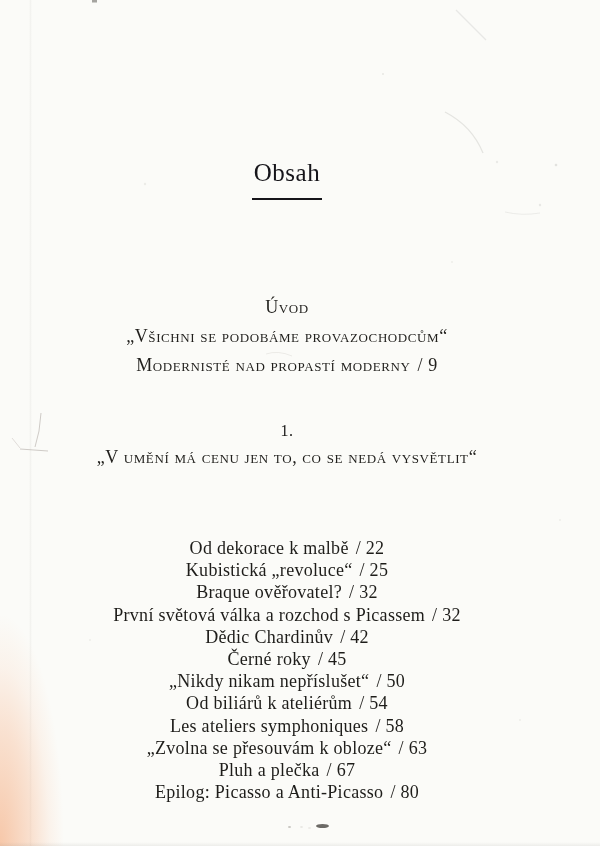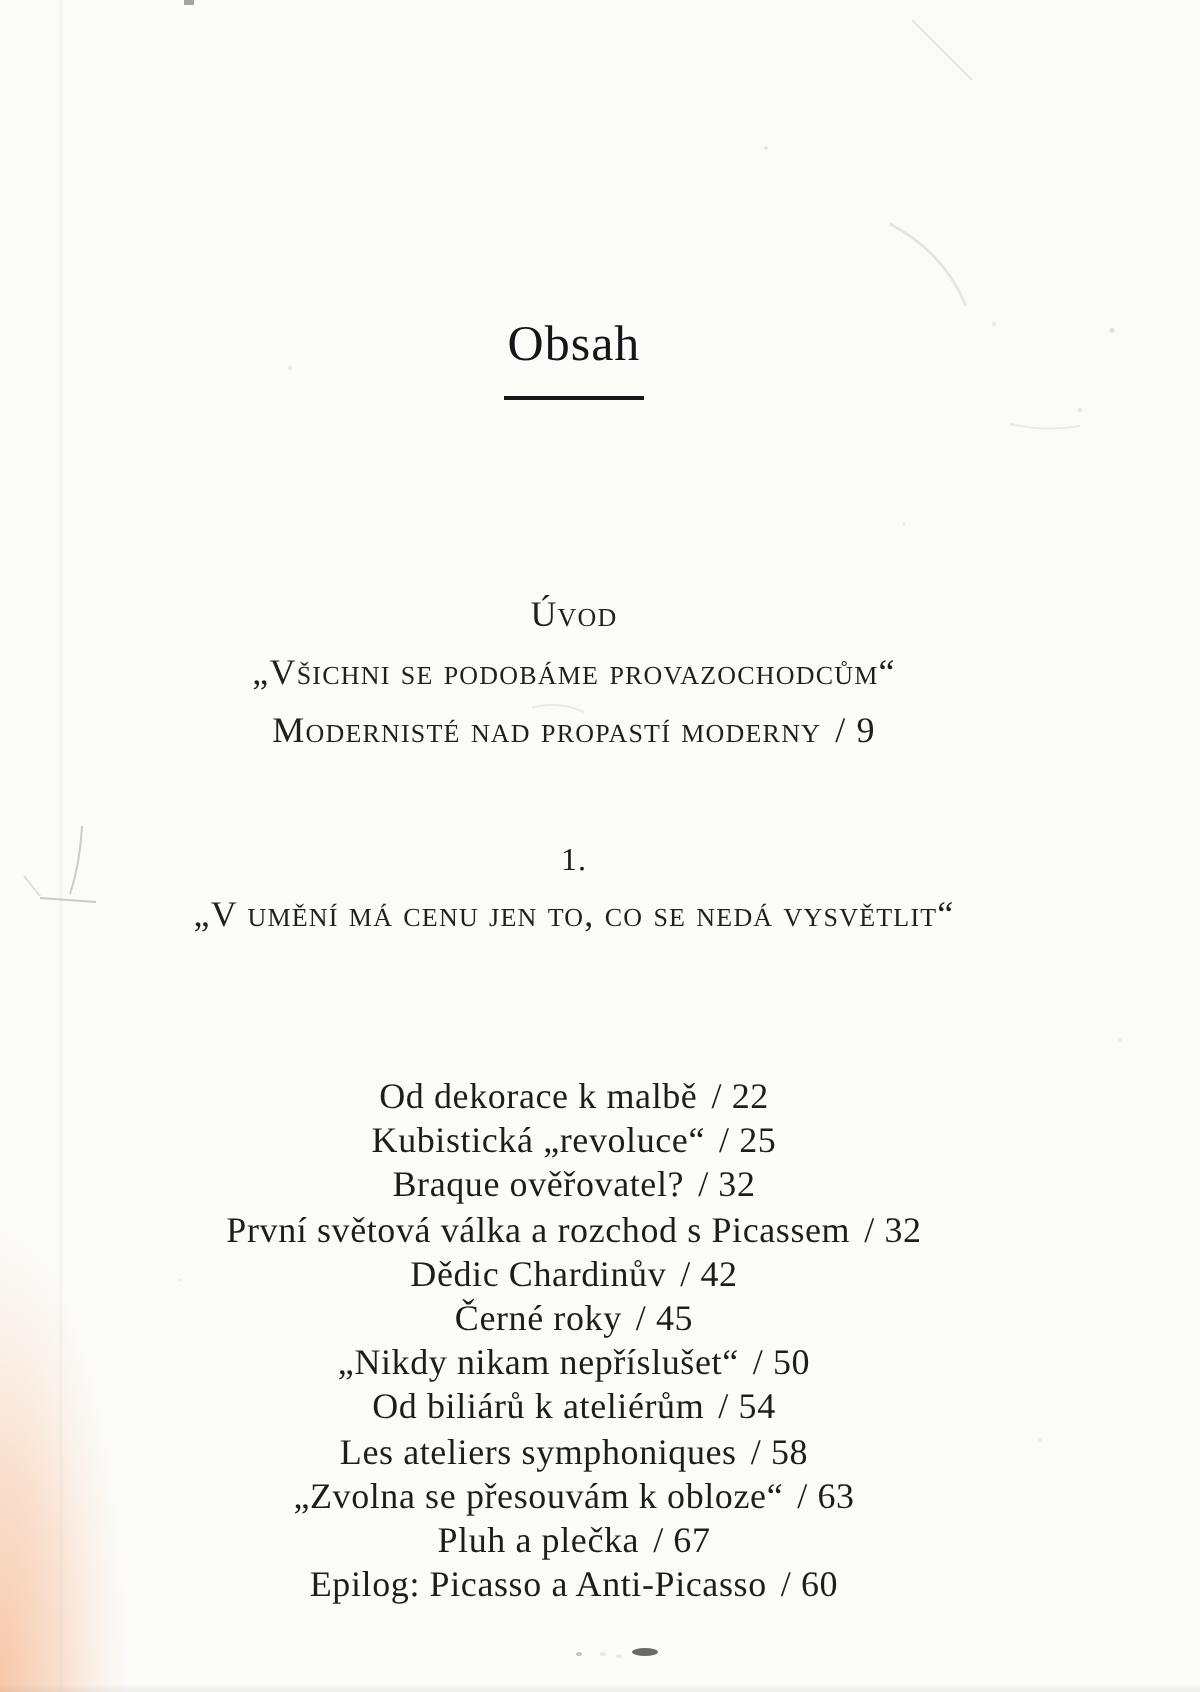--- a/index.html
+++ b/index.html
@@ -139,21 +139,21 @@
     <div class="entry"><span>Kubistická „revoluce“</span><span class="page-num">/ 25</span></div>
     <div class="entry"><span>Braque ověřovatel?</span><span class="page-num">/ 32</span></div>
     <div class="entry"><span>První světová válka a rozchod s Picassem</span><span class="page-num">/ 32</span></div>
     <div class="entry"><span>Dědic Chardinův</span><span class="page-num">/ 42</span></div>
     <div class="entry"><span>Černé roky</span><span class="page-num">/ 45</span></div>
     <div class="entry"><span>„Nikdy nikam nepříslušet“</span><span class="page-num">/ 50</span></div>
     <div class="entry"><span>Od biliárů k ateliérům</span><span class="page-num">/ 54</span></div>
     <div class="entry"><span>Les ateliers symphoniques</span><span class="page-num">/ 58</span></div>
     <div class="entry"><span>„Zvolna se přesouvám k obloze“</span><span class="page-num">/ 63</span></div>
     <div class="entry"><span>Pluh a plečka</span><span class="page-num">/ 67</span></div>
-    <div class="entry"><span>Epilog: Picasso a Anti-Picasso</span><span class="page-num">/ 60</span></div>
+    <div class="entry"><span>Epilog: Picasso a Anti-Picasso</span><span class="page-num">/ 80</span></div>
   </div>
 
 </div>
 
 <div class="fold-line"></div>
 <div class="corner-stain"></div>
 <div class="bottom-edge"></div>
 <div class="smudge"></div>
 <div class="smudge-dots"></div>
 

